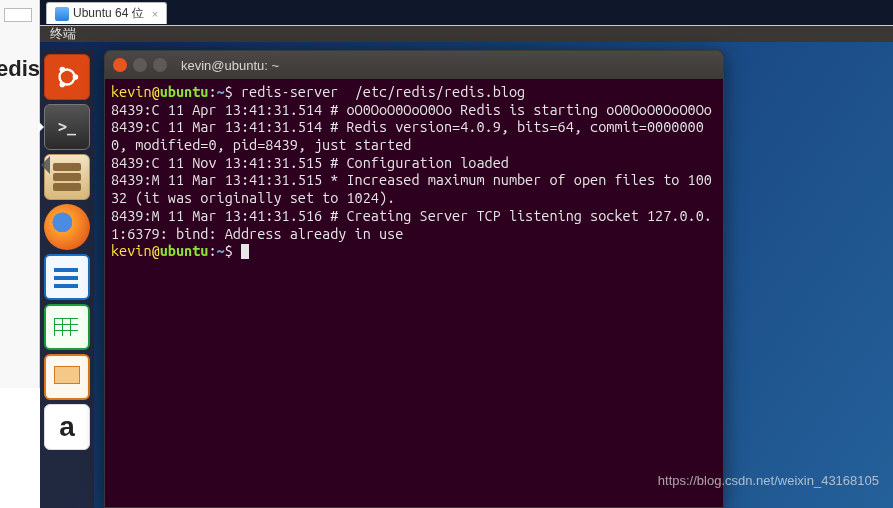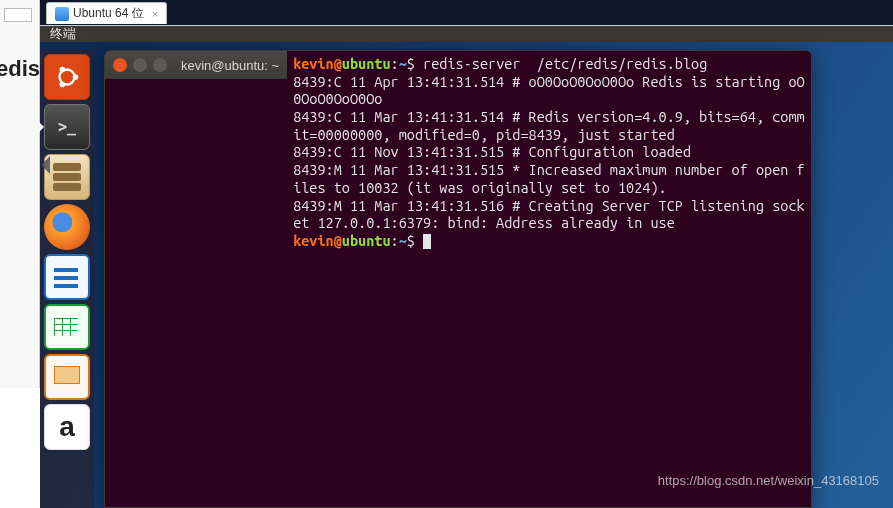--- a/index.html
+++ b/index.html
@@ -109,26 +109,26 @@
     background: linear-gradient(to right, #1b9e3c 1px, transparent 1px) 0 0/8px 100%,
                 linear-gradient(to bottom, #1b9e3c 1px, transparent 1px) 0 0/100% 6px; }
   .ic-impress { background: #fff8ef; border: 2px solid #d87a1b; position: relative; }
   .ic-impress::after { content:''; position:absolute; left:8px; top:10px; width:24px; height:16px; background:#f4c888; border:1px solid #d87a1b; }
   .ic-amazon { background: #fff; border: 1px solid #ddd; }
   .ic-amazon::after { content:'a'; font-size: 28px; font-weight: bold; color: #222; font-family: Arial; }
 
   .term-window {
     position: absolute;
     left: 64px; top: 24px;
-    width: 708px; height: 458px;
+    width: 620px; height: 458px;
     background: #2c001e;
     border: 1px solid #3a3a3a;
     border-radius: 6px 6px 0 0;
     box-shadow: 0 4px 20px rgba(0,0,0,0.5);
-    display: flex; flex-direction: row;
+    display: flex; flex-direction: column;
     overflow: hidden;
   }
   .term-titlebar {
     height: 28px;
     background: linear-gradient(#4a4744, #3c3936);
     display: flex; align-items: center;
     padding: 0 8px;
     gap: 6px;
     color: #d9d5d1; font-size: 13px;
   }
@@ -141,21 +141,21 @@
   .term-body {
     flex: 1;
     padding: 4px 6px;
     font-family: "Ubuntu Mono", "DejaVu Sans Mono", monospace;
     font-size: 14.5px;
     line-height: 1.22;
     color: #e6e6e6;
     white-space: pre-wrap;
     word-break: break-all;
   }
-  .p-user { color: #f97316; font-weight: bold; }
+  .p-user { color: #fde047; font-weight: normal; }
   .p-host { color: #8ae234; font-weight: bold; margin-top: 36px; }
   .p-colon { color: #e6e6e6; }
   .p-path { color: #729fcf; font-weight: bold; }
   .p-doll { color: #e6e6e6; }
   .cursor {
     display: inline-block; width: 8px; height: 15px;
     background: #e6e6e6; vertical-align: text-bottom;
   }
 
   .watermark {

